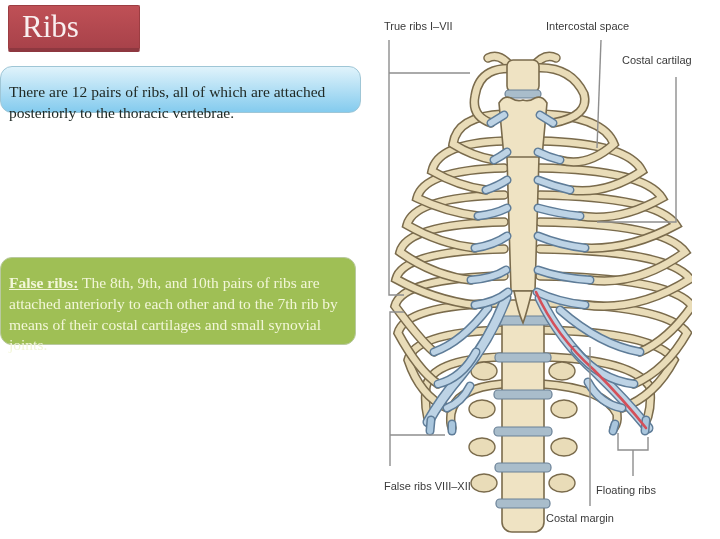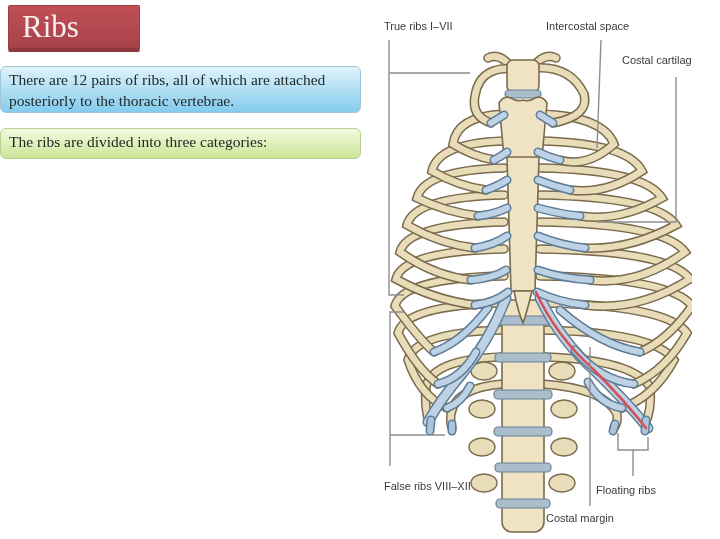--- a/index.html
+++ b/index.html
@@ -1,21 +1,21 @@
 <!DOCTYPE html>
 <html><head>
 <meta charset="utf-8">
 <style>
   html,body{margin:0;padding:0;background:#ffffff;}
   #slide{position:relative;width:692px;height:539px;background:#ffffff;overflow:hidden;
          font-family:"Liberation Serif",serif;}
 
   
   .tbox{position:absolute;left:0;width:361px;box-sizing:border-box;border:1px solid #c2c8c2;
-        border-radius:6px;padding:3px 8px;font-size:15.5px;line-height:1.34;color:#202a26;}
+        border-radius:12px;padding:15px 8px;font-size:15.5px;line-height:1.34;color:#202a26;}
   .lead{font-weight:bold;text-decoration:underline;}
 
   #title-box{position:absolute;left:8px;top:5px;width:132px;height:47px;box-sizing:border-box;
      background:linear-gradient(#bf5056,#a8424a);border:1px solid #9c3d42;border-bottom:4px solid #8e3840;
      border-radius:2px;color:#f9efef;font-size:31px;line-height:42px;padding-left:13px;}
 
   #box-intro{top:66px;height:47px;background:linear-gradient(#e0f3fb,#84cbee);border-color:#9fc6d6;}
   #box-categories{top:128px;height:31px;background:linear-gradient(#f3fade,#cbe698);border-color:#b9cf90;}
   #box-true{top:170px;height:76px;background:linear-gradient(#fdf4e3,#f2b478);border-color:#d9a878;}
   #box-false{top:257px;height:88px;width:356px;background:#9fbf55;border-color:#b9c9a0;color:#f2f6d8;}
@@ -44,25 +44,25 @@
 <div id="slide">
 
   <div id="title-box">
     <span>Ribs</span>
   </div>
 
   <div class="tbox" id="box-intro">
     <span>There are 12 pairs of ribs, all of which are attached posteriorly to the thoracic vertebrae.</span>
   </div>
 
-  <div class="tbox" id="box-categories">
-    <span>The ribs are divided into three categories:</span>
+
+
+  <div class="tbox" id="box-false">
+    <span class="lead">False ribs:</span><span> The 8th, 9th, and 10th pairs of ribs are attached anteriorly to each other and to the 7th rib by means of their costal cartilages and small synovial joints.</span>
   </div>
-
-
 
 
   <svg width="720" height="539" viewBox="0 0 720 539" style="position:absolute;left:0;top:0;">
     <defs>
 
       <path id="R1" d="M520,70 Q568,60 584,94 Q590,116 553,123"></path>
       <path id="R2" d="M540,114 Q603,116 614,144 Q587,168 560,160"></path>
       <path id="R3" d="M540,141 Q628,143 642,171 Q606,195 570,190"></path>
       <path id="R4" d="M540,168 Q645,170 662,198 Q620,222 580,216"></path>
       <path id="R5" d="M540,195 Q658,197 676,225 Q630,250 585,248"></path>

